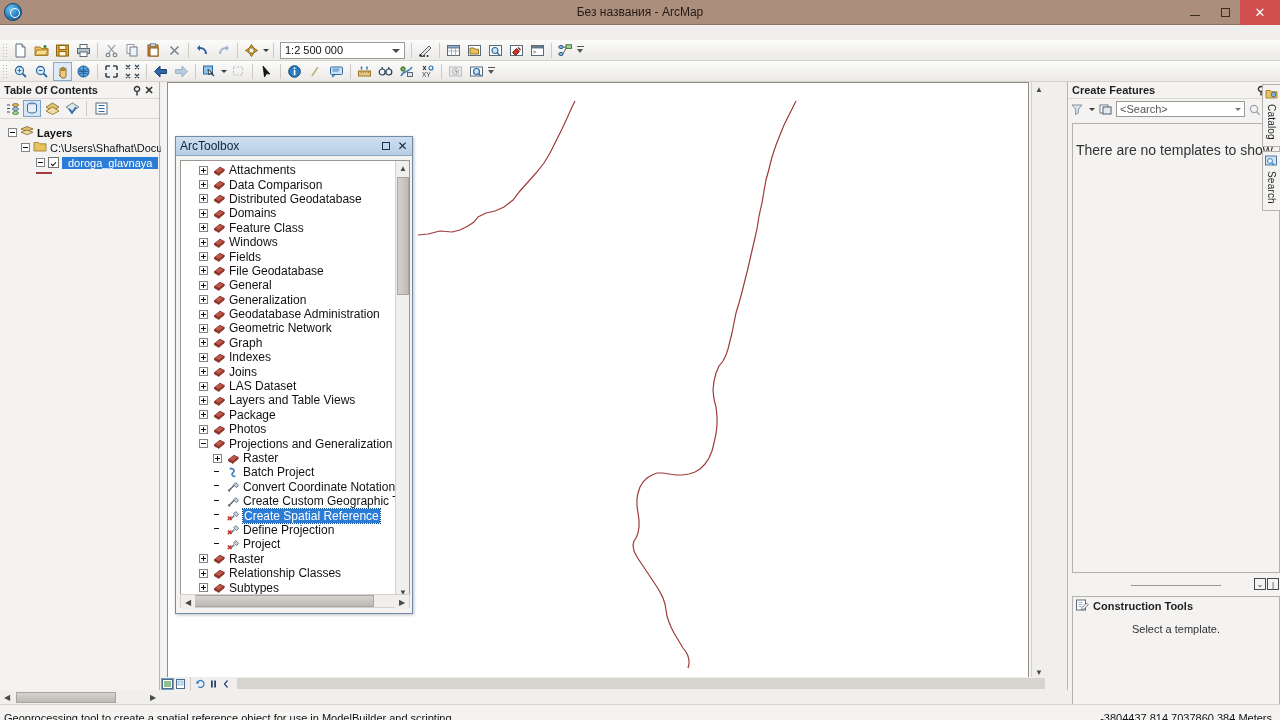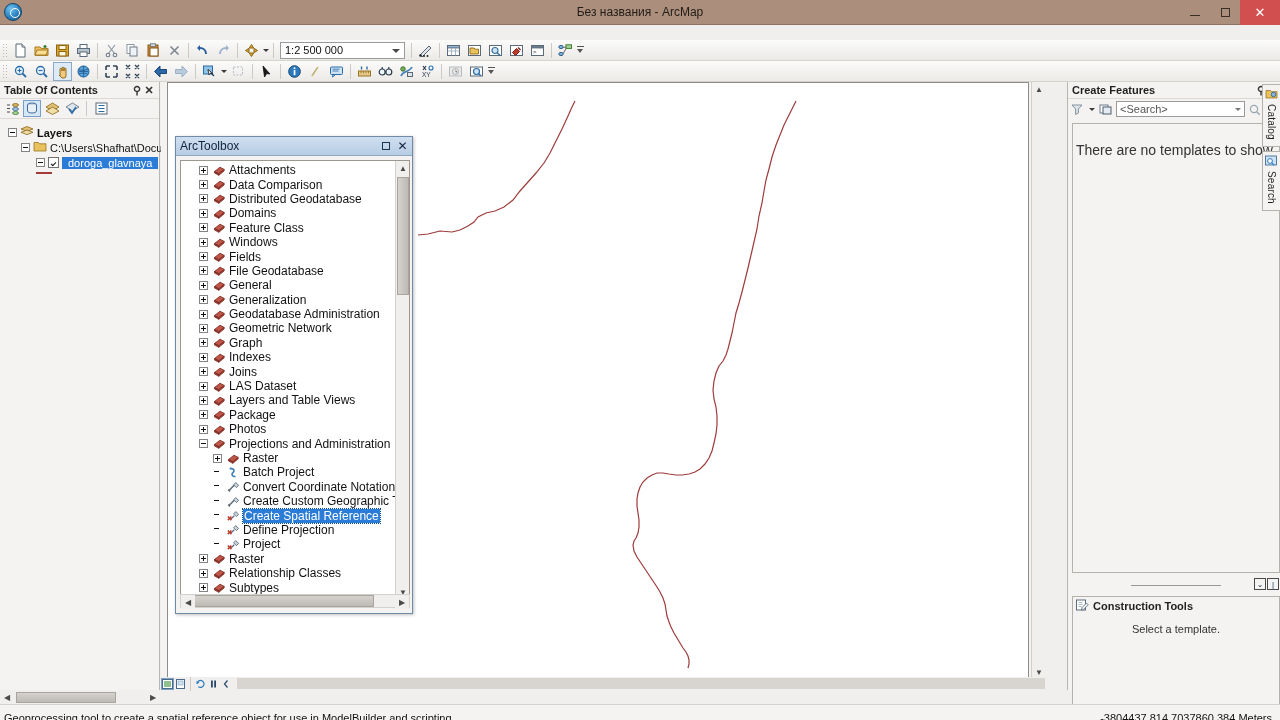--- a/index.html
+++ b/index.html
@@ -916,21 +916,21 @@
           </div>
           <div class="trow">
             <span class="exp"></span>
             <span style="display:inline-flex;margin-left:2px;">
               <svg width="13" height="11" viewBox="0 0 13 11">
                 <path d="M1.5 6.5L7 2.2l4.2 2.2L5.8 8.8z" fill="#c0564a" stroke="#7a241a" stroke-width=".8"></path>
                 <path d="M1.5 6.5v1.6l4.3 2.2V8.8z" fill="#8f3a30" stroke="#7a241a" stroke-width=".7"></path>
                 <path d="M5.8 8.8v1.5l5.4-4.4V4.4z" fill="#a64438" stroke="#7a241a" stroke-width=".7"></path>
               </svg>
             </span>
-            <span class="tlabel">Projections and Administration</span>
+            <span class="tlabel">Projections and Generalization</span>
           </div>
           <div class="trow lvl2">
             <span class="exp plus"></span>
             <span style="display:inline-flex;margin-left:2px;">
               <svg width="13" height="11" viewBox="0 0 13 11">
                 <path d="M1.5 6.5L7 2.2l4.2 2.2L5.8 8.8z" fill="#c0564a" stroke="#7a241a" stroke-width=".8"></path>
                 <path d="M1.5 6.5v1.6l4.3 2.2V8.8z" fill="#8f3a30" stroke="#7a241a" stroke-width=".7"></path>
                 <path d="M5.8 8.8v1.5l5.4-4.4V4.4z" fill="#a64438" stroke="#7a241a" stroke-width=".7"></path>
               </svg>
             </span>

